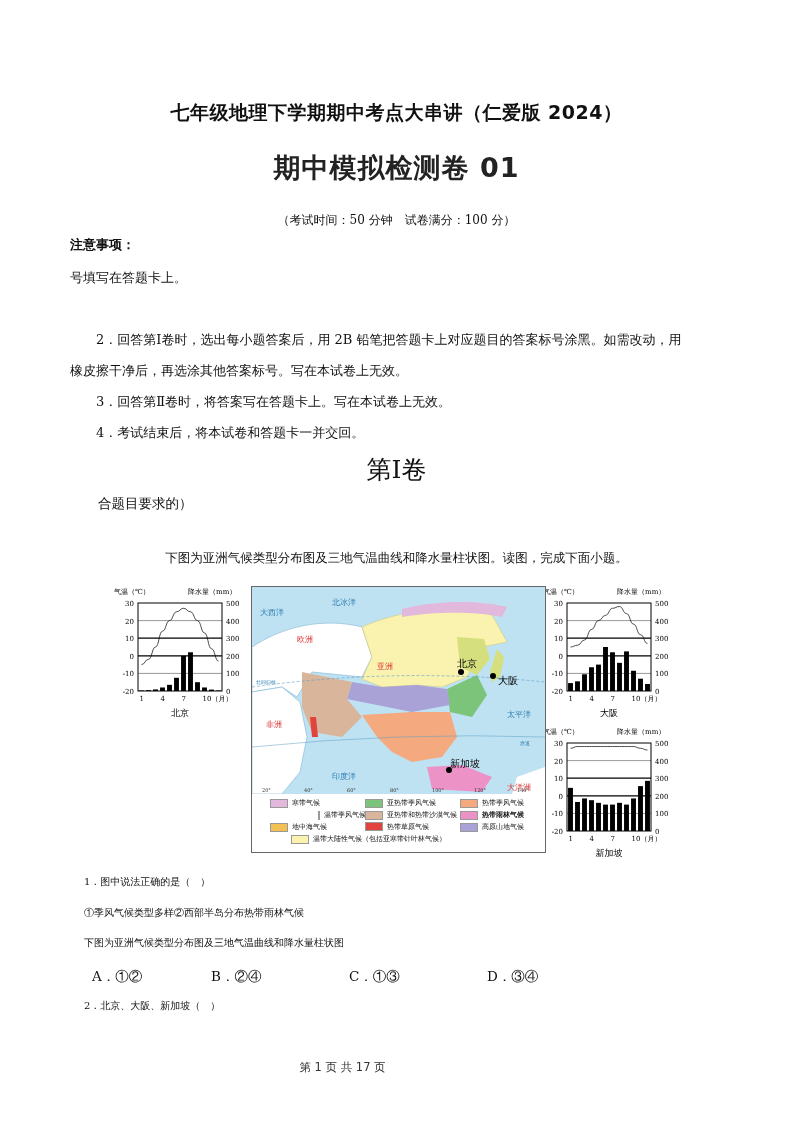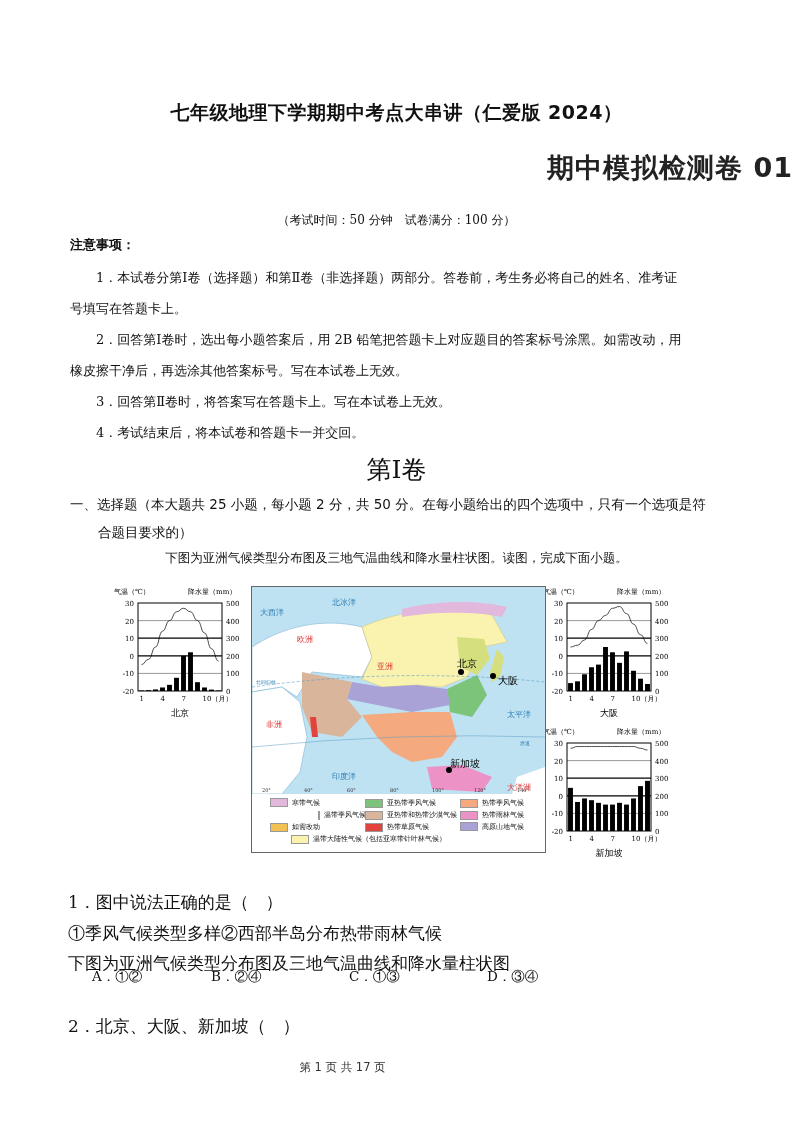--- a/index.html
+++ b/index.html
@@ -1,59 +1,57 @@
 <!DOCTYPE html>
 <html><head>
 <meta charset="utf-8">
 <style>
   html, body { margin:0; padding:0; background:#ffffff; }
   body { width:793px; height:1122px; position:relative; overflow:hidden; color:#111; font-family:"DejaVu Serif", serif; }
   .abs { position:absolute; }
   .title1 { left:0; width:793px; top:100px; text-align:center; font-size:19px; font-weight:bold; font-family:"DejaVu Sans", sans-serif; letter-spacing:0.5px; }
-  .title2 { left:0; width:793px; top:150px; text-align:right; font-size:27px; font-weight:bold; font-family:"DejaVu Sans", sans-serif; color:#222; letter-spacing:1px; }
+  .title2 { left:0; width:793px; top:150px; text-align:center; font-size:27px; font-weight:bold; font-family:"DejaVu Sans", sans-serif; color:#222; letter-spacing:1px; }
   .exam-info { left:0; width:793px; top:212px; text-align:center; font-size:12px; }
   .notice-head { left:70px; top:236px; font-size:13px; font-weight:bold; font-family:"DejaVu Sans", sans-serif; }
   .para { left:70px; width:655px; font-size:13px; line-height:31px; }
   .para .ind { display:inline-block; width:26px; }
   .vol-title { left:0; width:793px; top:453px; text-align:center; font-size:25px; font-family:"DejaVu Serif", serif; }
   .section { left:70px; width:660px; top:490px; font-size:13.5px; font-family:"DejaVu Sans", sans-serif; line-height:29px; }
   .section .line2 { padding-left:28px;font-family:Liberation Mono, monospace; }
   .fig-intro { left:0; width:793px; top:550px; text-align:center; font-size:12.5px; }
-  .q-line { left:68px; font-size:17px;margin-top:16px; }
+  .q-line { left:84px; font-size:10px; }
   .opt { font-size:13.5px; }
   .footer { left:0; width:685px; top:1060px; text-align:center; font-size:11.5px; color:#333; font-family:"DejaVu Sans", sans-serif; }
   svg text { font-family:"DejaVu Serif", serif; }
 </style>
 </head>
 <body>
 
 <div class="abs title1">七年级地理下学期期中考点大串讲（仁爱版 2024）</div>
 <div class="abs title2">期中模拟检测卷 01</div>
 <div class="abs exam-info">（考试时间：50 分钟　试卷满分：100 分）</div>
 
 <div class="abs notice-head">注意事项：</div>
 <div class="abs para" style="top:262px;">
-  <div><span class="ind"></span><span>1．本试卷分第Ⅰ卷（选择题）和第Ⅱ卷（非选择题）两部分。答卷前，考生务必将自己的姓名、准考证</span></div>
   <div><span>号填写在答题卡上。</span></div>
 </div>
 <div class="abs para" style="top:324px;">
   <div><span class="ind"></span><span>2．回答第Ⅰ卷时，选出每小题答案后，用 2B 铅笔把答题卡上对应题目的答案标号涂黑。如需改动，用</span></div>
   <div><span>橡皮擦干净后，再选涂其他答案标号。写在本试卷上无效。</span></div>
 </div>
 <div class="abs para" style="top:386px;">
   <div><span class="ind"></span><span>3．回答第Ⅱ卷时，将答案写在答题卡上。写在本试卷上无效。</span></div>
 </div>
 <div class="abs para" style="top:417px;">
   <div><span class="ind"></span><span>4．考试结束后，将本试卷和答题卡一并交回。</span></div>
 </div>
 
 <div class="abs vol-title">第Ⅰ卷</div>
 
 <div class="abs section">
-  <div>一、选择题（本大题共 25 小题，每小题 2 分，共 50 分。在每小题给出的四个选项中，只有一个选项是符</div>
   <div class="line2">合题目要求的）</div>
 </div>
 
 <div class="abs fig-intro">下图为亚洲气候类型分布图及三地气温曲线和降水量柱状图。读图，完成下面小题。</div>
 
 <svg class="abs" style="left:112px;top:583px;" width="132" height="140" id="chart0">
     <text x="2" y="11" font-size="7">气温（℃）</text>
     <text x="76" y="11" font-size="7">降水量（mm）</text>
     <text x="22" y="23" font-size="7" text-anchor="end">30</text>
     <text x="114" y="23" font-size="7">500</text>
@@ -228,53 +226,53 @@
         <text x="10" y="205" font-size="5" fill="#333">20°</text>
         <text x="52" y="205" font-size="5" fill="#333">40°</text>
         <text x="95" y="205" font-size="5" fill="#333">60°</text>
         <text x="138" y="205" font-size="5" fill="#333">80°</text>
         <text x="180" y="205" font-size="5" fill="#333">100°</text>
         <text x="222" y="205" font-size="5" fill="#333">120°</text>
         <text x="265" y="205" font-size="5" fill="#333">140°</text>
       </g>
   </svg>
   <div id="map-legend" style="position:absolute;left:18px;top:211px;width:270px;font-size:7px;font-family:'DejaVu Sans',sans-serif;display:grid;grid-template-columns:95px 95px 80px;row-gap:2px;">
-      <div style="display: flex; align-items: flex-start; white-space: nowrap;">
+      <div style="display: flex; align-items: center; white-space: nowrap;">
         <span style="display: inline-block; width: 16px; height: 7px; margin-right: 4px; border: 0.5px solid rgb(153, 153, 153); background: rgb(226, 184, 220);"></span>
         <span>寒带气候</span>
       </div>
       <div style="display: flex; align-items: center; white-space: nowrap;">
         <span style="display: inline-block; width: 16px; height: 7px; margin-right: 4px; border: 0.5px solid rgb(153, 153, 153); background: rgb(124, 196, 122);"></span>
         <span>亚热带季风气候</span>
       </div>
       <div style="display: flex; align-items: center; white-space: nowrap;">
         <span style="display: inline-block; width: 16px; height: 7px; margin-right: 4px; border: 0.5px solid rgb(153, 153, 153); background: rgb(244, 169, 126);"></span>
         <span>热带季风气候</span>
       </div>
       <div style="display: flex; align-items: center; white-space: nowrap; padding-left: 48px;">
         <span style="display: inline-block; width: 16px; height: 7px; margin-right: 4px; border: 0.5px solid rgb(153, 153, 153); background: rgb(214, 223, 126);"></span>
         <span>温带季风气候</span>
       </div>
       <div style="display: flex; align-items: center; white-space: nowrap;">
         <span style="display: inline-block; width: 16px; height: 7px; margin-right: 4px; border: 0.5px solid rgb(153, 153, 153); background: rgb(217, 181, 155);"></span>
         <span>亚热带和热带沙漠气候</span>
       </div>
-      <div style="display: flex; align-items: center; white-space: nowrap;">
+      <div style="display: flex; align-items: center; white-space: nowrap; font-weight: bold;">
         <span style="display: inline-block; width: 16px; height: 7px; margin-right: 4px; border: 0.5px solid rgb(153, 153, 153); background: rgb(236, 146, 198);"></span>
         <span>热带雨林气候</span>
       </div>
       <div style="display: flex; align-items: center; white-space: nowrap;">
         <span style="display: inline-block; width: 16px; height: 7px; margin-right: 4px; border: 0.5px solid rgb(153, 153, 153); background: rgb(243, 192, 84);"></span>
-        <span>如需改动</span>
-      </div>
-      <div style="display: flex; align-items: center; white-space: nowrap;">
+        <span>地中海气候</span>
+      </div>
+      <div style="display: flex; white-space: nowrap;">
         <span style="display: inline-block; width: 16px; height: 7px; margin-right: 4px; border: 0.5px solid rgb(153, 153, 153); background: rgb(224, 68, 60);"></span>
         <span>热带草原气候</span>
       </div>
-      <div style="display: flex; align-items: flex-start; white-space: nowrap;">
+      <div style="display: flex; align-items: flex-end; white-space: nowrap;">
         <span style="display: inline-block; width: 16px; height: 7px; margin-right: 4px; border: 0.5px solid rgb(153, 153, 153); background: rgb(168, 162, 214);"></span>
         <span>高原山地气候</span>
       </div>
       <div style="display: flex; align-items: flex-end; white-space: nowrap; grid-column: 1 / span 3; padding-left: 21px;">
         <span style="display: inline-block; width: 16px; height: 7px; margin-right: 4px; border: 0.5px solid rgb(153, 153, 153); background: rgb(250, 243, 176);"></span>
         <span>温带大陆性气候（包括亚寒带针叶林气候）</span>
       </div>
     </div>
 </div>
 

